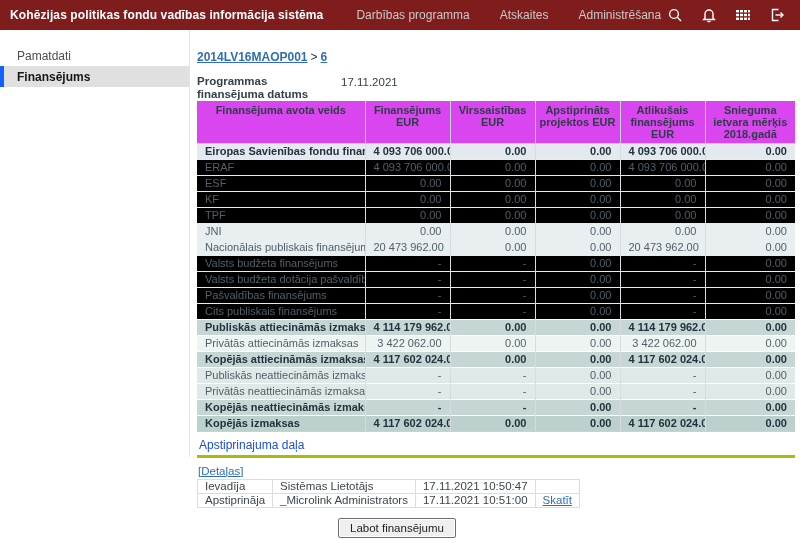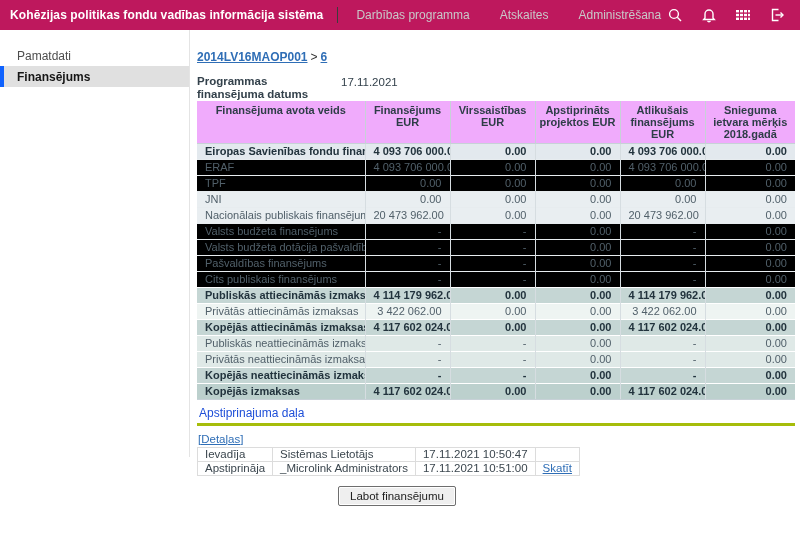--- a/index.html
+++ b/index.html
@@ -1,20 +1,20 @@
 <!DOCTYPE html>
 <html><head>
 <meta charset="utf-8">
 <style>
   * { margin:0; padding:0; box-sizing:border-box; }
   html,body { width:800px; height:543px; overflow:hidden; background:#fff;
               font-family:"Liberation Sans", sans-serif; }
 
   
-  .topbar { height:30px; background:#be185d; display:flex; align-items:center; color:#fff; }
+  .topbar { height:30px; background:#7f1d1d; display:flex; align-items:center; color:#fff; }
   .brand { font-size:12px; font-weight:bold; padding:0 14px 0 10px; letter-spacing:.1px; white-space:nowrap; }
   .topbar-divider { width:1px; height:16px; background:#3c3c3c; margin-right:18px; }
   .topnav { display:flex; gap:30px; font-size:12px; color:#c9c9c9; }
   .topnav .nav-item { cursor:pointer; white-space:nowrap; }
   .topbar-spacer { flex:1; }
   .topbar-icons { display:flex; align-items:center; gap:16px; padding-right:14px; }
   .tb-icon { width:18px; height:18px; display:flex; align-items:center; justify-content:center; cursor:pointer; }
   .tb-icon svg { stroke:#fff; fill:none; stroke-width:1.4; }
 
   
@@ -29,21 +29,21 @@
   
   .breadcrumb { font-size:12px; font-weight:bold; margin-bottom:11px; }
   .breadcrumb a { color:#2f6eb6; text-decoration:underline; cursor:pointer; }
   .breadcrumb .sep { color:#333; font-weight:normal; padding:0 3px; }
   .date-row { display:flex; margin-bottom:0; }
   .date-label { width:132px; font-size:11.5px; font-weight:bold; color:#33414b; line-height:13px; }
   .date-value { font-size:11.5px; color:#33414b; padding-left:12px; padding-top:1px; }
 
   
   table.fin { border-collapse:collapse; table-layout:fixed; width:598px; }
-  table.fin th { background:#f0abfc; font-size:11px; font-weight:bold; color:#2e3d47; text-align:center;
+  table.fin th { background:#d946ef; font-size:11px; font-weight:bold; color:#2e3d47; text-align:center;
                  vertical-align:top; padding:3px 4px; line-height:12px; border-left:1px solid #c7d1d7; }
   table.fin th:first-child { border-left:none; }
   table.fin td { font-size:11px; height:13px; line-height:13px; padding:1px 8px; white-space:nowrap;
                  overflow:hidden; color:#51606a; border-left:1px solid #d6dde1; border-top:1px solid #e7ecef; }
   table.fin td:first-child { border-left:none; }
   table.fin td.num { text-align:right; }
   tr.r-head1 td { background:#e3e9ee; font-weight:bold; color:#22333d; border-top:1px solid #c7d1d7; }
   tr.r-plain td { background:#000000; }
   tr.r-tint  td { background:#e9eef1; }
   tr.r-teal  td { background:#c5d6d4; font-weight:bold; color:#22333d; border-top:1px solid #fff; }
@@ -167,20 +167,36 @@
       </tr>
           <tr class="r-plain">
         <td class="lbl">ERAF</td>
         <td class="num">4 093 706 000.00</td>
         <td class="num">0.00</td>
         <td class="num">0.00</td>
         <td class="num">4 093 706 000.00</td>
         <td class="num">0.00</td>
       </tr>
           <tr class="r-plain">
+        <td class="lbl">ESF</td>
+        <td class="num">0.00</td>
+        <td class="num">0.00</td>
+        <td class="num">0.00</td>
+        <td class="num">0.00</td>
+        <td class="num">0.00</td>
+      </tr>
+          <tr class="r-plain">
+        <td class="lbl">KF</td>
+        <td class="num">0.00</td>
+        <td class="num">0.00</td>
+        <td class="num">0.00</td>
+        <td class="num">0.00</td>
+        <td class="num">0.00</td>
+      </tr>
+          <tr class="r-plain">
         <td class="lbl">TPF</td>
         <td class="num">0.00</td>
         <td class="num">0.00</td>
         <td class="num">0.00</td>
         <td class="num">0.00</td>
         <td class="num">0.00</td>
       </tr>
           <tr class="r-tint">
         <td class="lbl">JNI</td>
         <td class="num">0.00</td>

